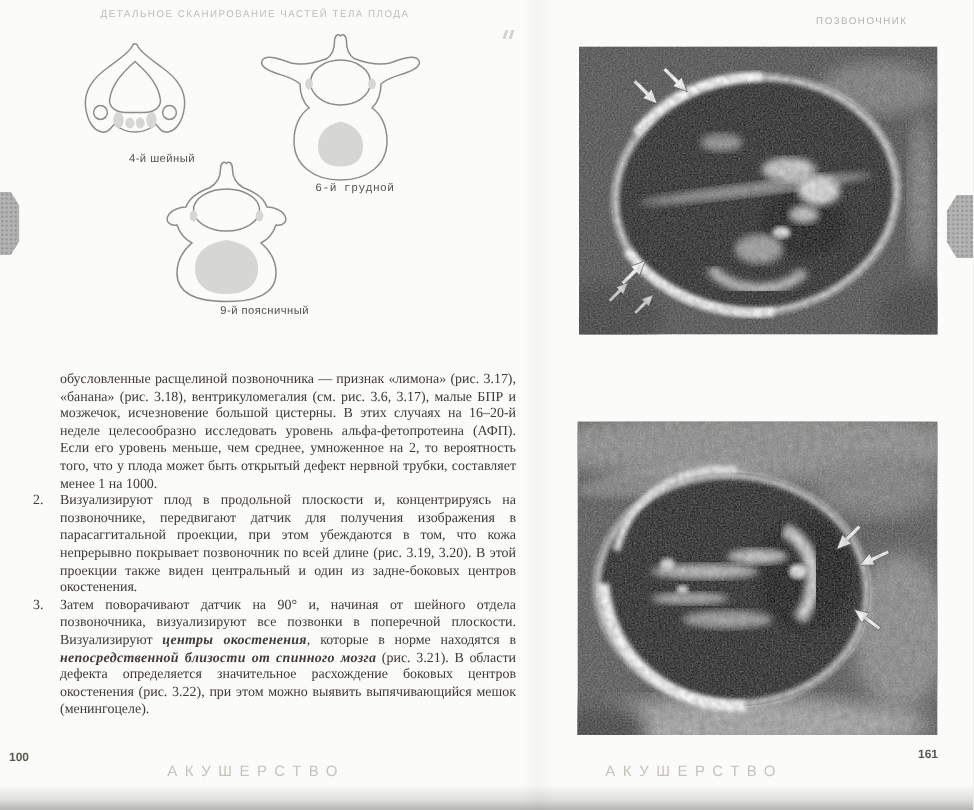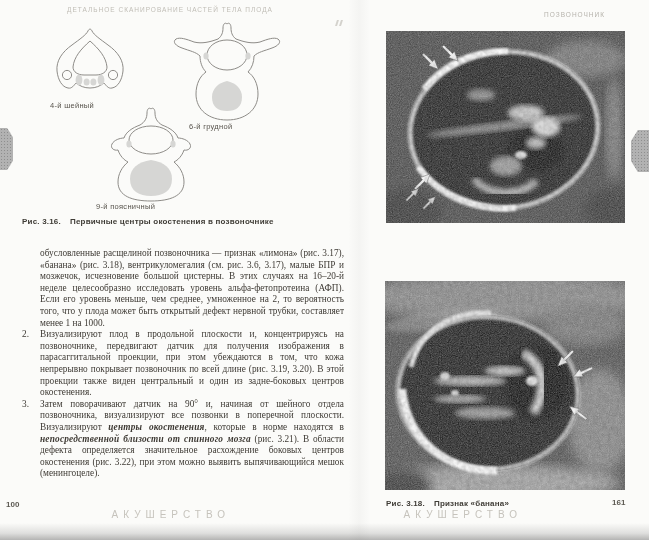--- a/index.html
+++ b/index.html
@@ -21,21 +21,21 @@
   .tab{
     background-color:#b2b2b2;
     background-image:radial-gradient(#8e8e8e 28%, rgba(0,0,0,0) 30%);
     background-size:3px 3px;
   }
   .tab-left{left:0;top:128px;width:13px;height:42px;
     clip-path:polygon(0 0,55% 0,100% 22%,100% 78%,55% 100%,0 100%);}
   .tab-right{left:631px;top:130px;width:18px;height:42px;
     clip-path:polygon(0 26%,38% 0,100% 0,100% 100%,38% 100%,0 74%);}
   
-  .diag-label{font-size:7.5px;color:#57534c;text-align:left;letter-spacing:.3px;}
+  .diag-label{font-size:7.5px;color:#57534c;text-align:right;letter-spacing:.3px;}
   
   .fig-cap{font-size:8px;font-weight:700;color:#3f3c36;line-height:12px;letter-spacing:.2px;}
   .fig-ref{margin-right:9px;white-space:nowrap;}
   
   .bodytext{
     left:40px;top:248px;width:304px;
     font-family:"Liberation Serif",serif;
     font-size:9.3px;line-height:11.6px;color:#3e3a34;
     text-align:justify;
   }
@@ -98,43 +98,40 @@
                C26,34 20,33 12,30 C6,28 2,24 6,21 C10,19 16,21 24,24
                C32,26 40,24 48,21 C52,18 53,14 53,10 C53,6 55,4 57,6 Z"></path>
       <ellipse cx="57" cy="37" rx="20" ry="15"></ellipse>
     </g>
     <g fill="#d6d6d4">
       <path d="M57,63 C66,65 72,71 72,79 C72,89 66,93 57,93 C48,93 42,89 42,79 C42,71 48,65 57,63 Z"></path>
       <ellipse cx="36" cy="38" rx="2.6" ry="3.6"></ellipse>
       <ellipse cx="78" cy="38" rx="2.6" ry="3.6"></ellipse>
     </g>
   </svg>
-  <div class="abs diag-label" style="left:189px;top:122px;width:100px;">6-й грудной</div>
+  <div class="abs diag-label" style="left:163px;top:122px;width:100px;font-family:Liberation Mono, monospace;">6-й грудной</div>
 
   <svg class="abs" style="left:96px;top:104px;" width="110" height="98" viewBox="0 0 110 98">
     <g fill="none" stroke="#8e8c88" stroke-width="1">
       <path d="M55,5 C57,3 59,5 59,9 C59,14 61,18 66,21 C74,24 80,28 82,34
                C86,34 92,36 94,40 C96,44 92,47 88,46 C86,52 82,56 78,58
                C84,63 88,70 88,78 C88,92 74,97 55,97 C36,97 22,92 22,78
                C22,70 26,63 32,58 C28,56 24,52 22,46 C18,47 14,44 16,40
                C18,36 24,34 28,34 C30,28 36,24 44,21 C49,18 51,14 51,9
                C51,5 53,3 55,5 Z"></path>
       <ellipse cx="55" cy="36" rx="22" ry="14"></ellipse>
     </g>
     <g fill="#d6d6d4">
       <path d="M55,56 C68,58 76,64 76,75 C76,87 67,92 55,92 C43,92 34,87 34,75 C34,64 42,58 55,56 Z"></path>
       <ellipse cx="33" cy="40" rx="2.6" ry="3.6"></ellipse>
       <ellipse cx="77" cy="40" rx="2.6" ry="3.6"></ellipse>
     </g>
   </svg>
   <div class="abs diag-label" style="left:96px;top:202px;width:110px;">9-й поясничный</div>
 
-  <div class="abs fig-cap" style="left:22px;top:216px;width:330px;white-space:nowrap;">
-    <span class="fig-ref">Рис. 3.16.</span><span>Первичные центры окостенения в позвоночнике</span>
-  </div>
 
   <div class="abs bodytext">
     <div class="item">обусловленные расщелиной позвоночника — признак «лимона» (рис. 3.17), «банана» (рис. 3.18), вентрикуломегалия (см. рис. 3.6, 3.17), малые БПР и мозжечок, исчезновение большой цистерны. В этих случаях на 16–20-й неделе целесообразно исследовать уровень альфа-фетопротеина (АФП). Если его уровень меньше, чем среднее, умноженное на 2, то вероятность того, что у плода может быть открытый дефект нервной трубки, составляет менее 1 на 1000.</div>
     <div class="item">
       <span class="num">2.</span>
       <span>Визуализируют плод в продольной плоскости и, концентрируясь на позвоночнике, передвигают датчик для получения изображения в парасаггитальной проекции, при этом убеждаются в том, что кожа непрерывно покрывает позвоночник по всей длине (рис. 3.19, 3.20). В этой проекции также виден центральный и один из задне-боковых центров окостенения.</span>
     </div>
     <div class="item">
       <span class="num">3.</span>
       <span>Затем поворачивают датчик на 90° и, начиная от шейного отдела позвоночника, визуализируют все позвонки в поперечной плоскости. Визуализируют </span><span class="emph">центры окостенения</span><span>, которые в норме находятся в </span><span class="emph">непосредственной близости от спинного мозга</span><span> (рис. 3.21). В области дефекта определяется значительное расхождение боковых центров окостенения (рис. 3.22), при этом можно выявить выпячивающийся мешок (менингоцеле).</span>
@@ -257,23 +254,20 @@
 
     <g>
       <use href="#arwB" transform="translate(176,82) rotate(45)"></use>
       <use href="#arwB" transform="translate(192,94) rotate(65)"></use>
       <use href="#arwB" transform="translate(188,128) rotate(127)"></use>
     </g>
     <rect width="240" height="209" filter="url(#sp2)" opacity="0.5"></rect>
     <rect width="240" height="209" filter="url(#sp2c)" opacity="0.35"></rect>
   </svg>
 
-  <div class="abs fig-cap" style="left:386px;top:498px;width:242px;">
-    <span class="fig-ref">Рис. 3.18.</span><span>Признак «банана»</span>
-  </div>
 
   <div class="abs pagenum" style="left:612px;top:498px;">161</div>
   <div class="abs footer foot-right">АКУШЕРСТВО</div>
 
   <div class="abs smudge">
       <i></i>
       <i></i>
     </div>
   <div class="abs gutter"></div>
   <div class="abs bottom-shadow"></div>

